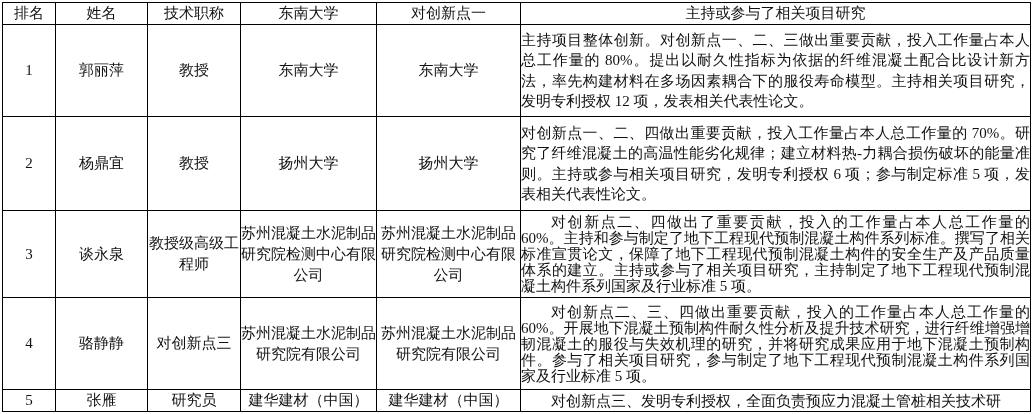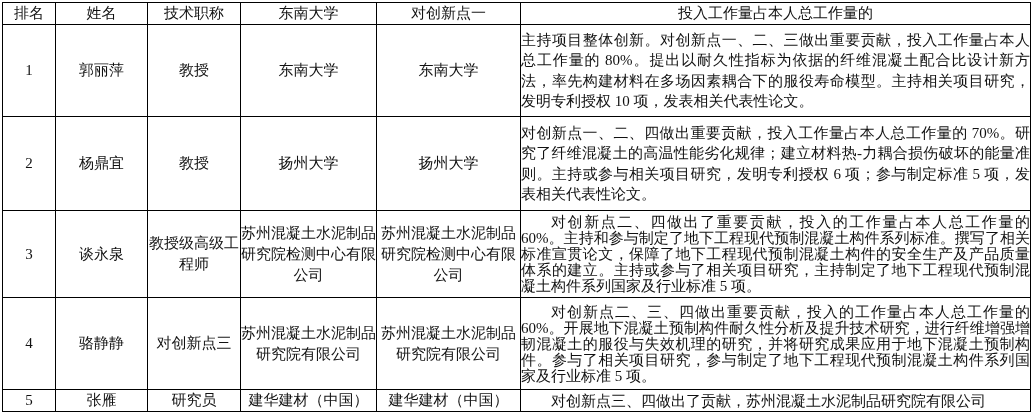--- a/index.html
+++ b/index.html
@@ -76,32 +76,32 @@
       <col style="width:144px">
       <col style="width:510px">
     </colgroup>
     <thead>
       <tr class="header-row">
         <th class="cell-center">排名</th>
         <th class="cell-center">姓名</th>
         <th class="cell-center">技术职称</th>
         <th class="cell-center">东南大学</th>
         <th class="cell-center">对创新点一</th>
-        <th class="cell-center">投入工作量占本人总工作量的</th>
+        <th class="cell-center">主持或参与了相关项目研究</th>
       </tr>
     </thead>
     <tbody>
       <tr class="row-1">
         <td class="cell-center">1</td>
         <td class="cell-center">郭丽萍</td>
         <td class="cell-center">教授</td>
         <td class="cell-center">东南大学</td>
         <td class="cell-center">东南大学</td>
         <td class="cell-contrib">
-          <div class="para">主持项目整体创新。对创新点一、二、三做出重要贡献，投入工作量占本人总工作量的 80%。提出以耐久性指标为依据的纤维混凝土配合比设计新方法，率先构建材料在多场因素耦合下的服役寿命模型。主持相关项目研究，发明专利授权 10 项，发表相关代表性论文。</div>
+          <div class="para">主持项目整体创新。对创新点一、二、三做出重要贡献，投入工作量占本人总工作量的 80%。提出以耐久性指标为依据的纤维混凝土配合比设计新方法，率先构建材料在多场因素耦合下的服役寿命模型。主持相关项目研究，发明专利授权 12 项，发表相关代表性论文。</div>
         </td>
       </tr>
       <tr class="row-2">
         <td class="cell-center">2</td>
         <td class="cell-center">杨鼎宜</td>
         <td class="cell-center">教授</td>
         <td class="cell-center">扬州大学</td>
         <td class="cell-center">扬州大学</td>
         <td class="cell-contrib">
           <div class="para">对创新点一、二、四做出重要贡献，投入工作量占本人总工作量的 70%。研究了纤维混凝土的高温性能劣化规律；建立材料热-力耦合损伤破坏的能量准则。主持或参与相关项目研究，发明专利授权 6 项；参与制定标准 5 项，发表相关代表性论文。</div>
@@ -128,19 +128,19 @@
         </td>
       </tr>
       <tr class="row-5">
         <td class="cell-center">5</td>
         <td class="cell-center">张雁</td>
         <td class="cell-center">研究员</td>
         <td class="cell-center">建华建材（中国）</td>
         <td class="cell-center">建华建材（中国）</td>
         <td class="cell-contrib">
           <div class="clip">
-            <div class="para indent">对创新点三、四做出了贡献，苏州混凝土水泥制品研究院有限公司</div>
+            <div class="para indent">对创新点三、发明专利授权，全面负责预应力混凝土管桩相关技术研</div>
           </div>
         </td>
       </tr>
     </tbody>
   </table>
 </div>
 
 </body></html>

